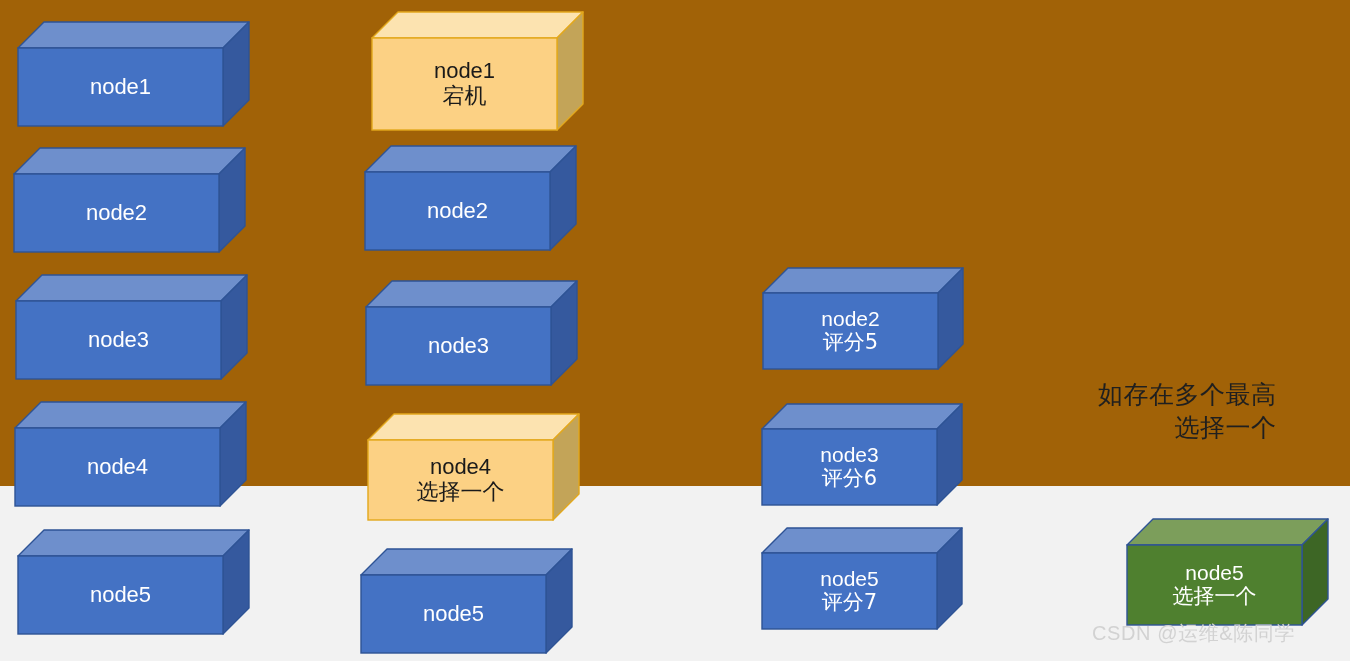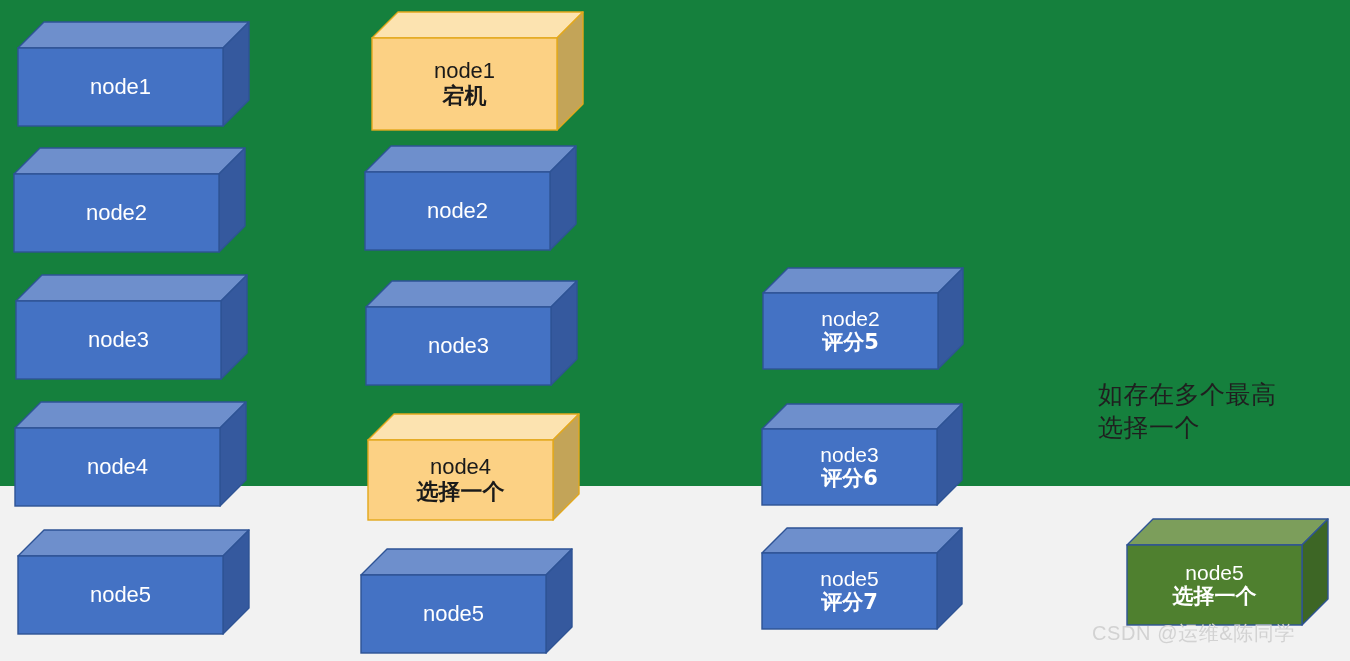--- a/index.html
+++ b/index.html
@@ -43,21 +43,21 @@
   }
   .lbl-line { display: block; white-space: nowrap; }
 
   
   .t-latin {
     font-family: "Liberation Sans", sans-serif;
     font-weight: 400;
   }
   .t-han {
     font-family: "DejaVu Sans", sans-serif;
-    font-weight: 700;
+    font-weight: 400;
   }
   .white-txt { color: #ffffff; }
   .dark-txt  { color: #1a1a1a; }
 
   
   .annotation {
     position: absolute;
     color: #1f1f1f;
     font-family: "DejaVu Sans", sans-serif;
     font-size: 25px;
@@ -72,21 +72,21 @@
     color: #d2d2d2;
     font-family: "Liberation Sans", sans-serif;
     font-size: 20px;
     letter-spacing: 0.6px;
     white-space: nowrap;
   }
 </style>
 </head>
 <body>
 
-<div id="canvas" style="background: #15803d; width: 1350px; height: 486px;">
+<div id="canvas" style="background: #a16207; width: 1350px; height: 486px;">
     <div class="box3d" style="left: 18px; top: 22px; width: 231px; height: 104px;">
       <svg width="231" height="104" viewBox="0 0 231 104">
         <path d="M 0 26 L 26 0 L 231 0 L 205 26 Z" fill="#6e8fcc" stroke="#2e5395" stroke-width="1.4" stroke-linejoin="round"></path>
         <path d="M 205 26 L 231 0 L 231 78 L 205 104 Z" fill="#35599e" stroke="#2e5395" stroke-width="1.4" stroke-linejoin="round"></path>
         <rect x="0" y="26" width="205" height="78" fill="#4472c4" stroke="#2e5395" stroke-width="1.4"></rect>
       </svg>
       <div class="box-label" style="width: 205px; height: 78px; top: 26px; font-size: 22px;">
         <span class="lbl-line t-latin white-txt">node1</span>
       </div>
     </div>
@@ -219,18 +219,18 @@
       <svg width="201" height="106" viewBox="0 0 201 106">
         <path d="M 0 26 L 26 0 L 201 0 L 175 26 Z" fill="#7c9e5b" stroke="#2e5395" stroke-width="1.4" stroke-linejoin="round"></path>
         <path d="M 175 26 L 201 0 L 201 80 L 175 106 Z" fill="#3d6625" stroke="#2e5395" stroke-width="1.4" stroke-linejoin="round"></path>
         <rect x="0" y="26" width="175" height="80" fill="#4f802f" stroke="#2e5395" stroke-width="1.4"></rect>
       </svg>
       <div class="box-label" style="width: 175px; height: 80px; top: 26px; font-size: 21px;">
         <span class="lbl-line t-latin white-txt">node5</span>
         <span class="lbl-line t-han white-txt">选择一个</span>
       </div>
     </div>
-    <div class="annotation" style="left: 1098px; top: 378px;">
+    <div class="annotation" style="left: 1098px; top: 378px; text-align: right;">
       <div>如存在多个最高</div>
       <div>选择一个</div>
     </div>
     <div class="watermark" style="left: 1092px; top: 620px; color: rgb(210, 210, 210);">CSDN @运维&amp;陈同学</div>
   </div>
 
 </body></html>

